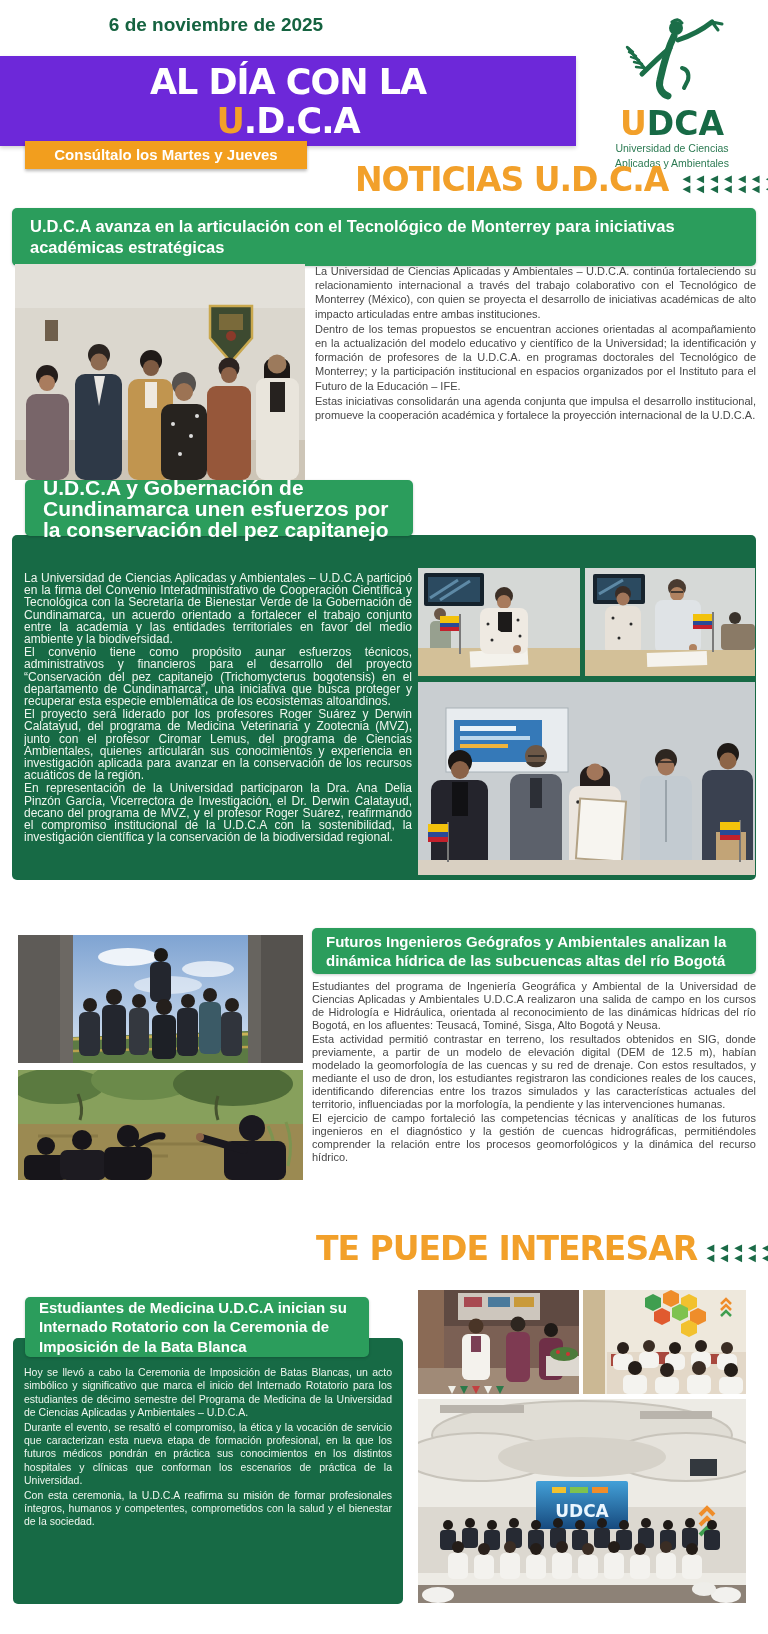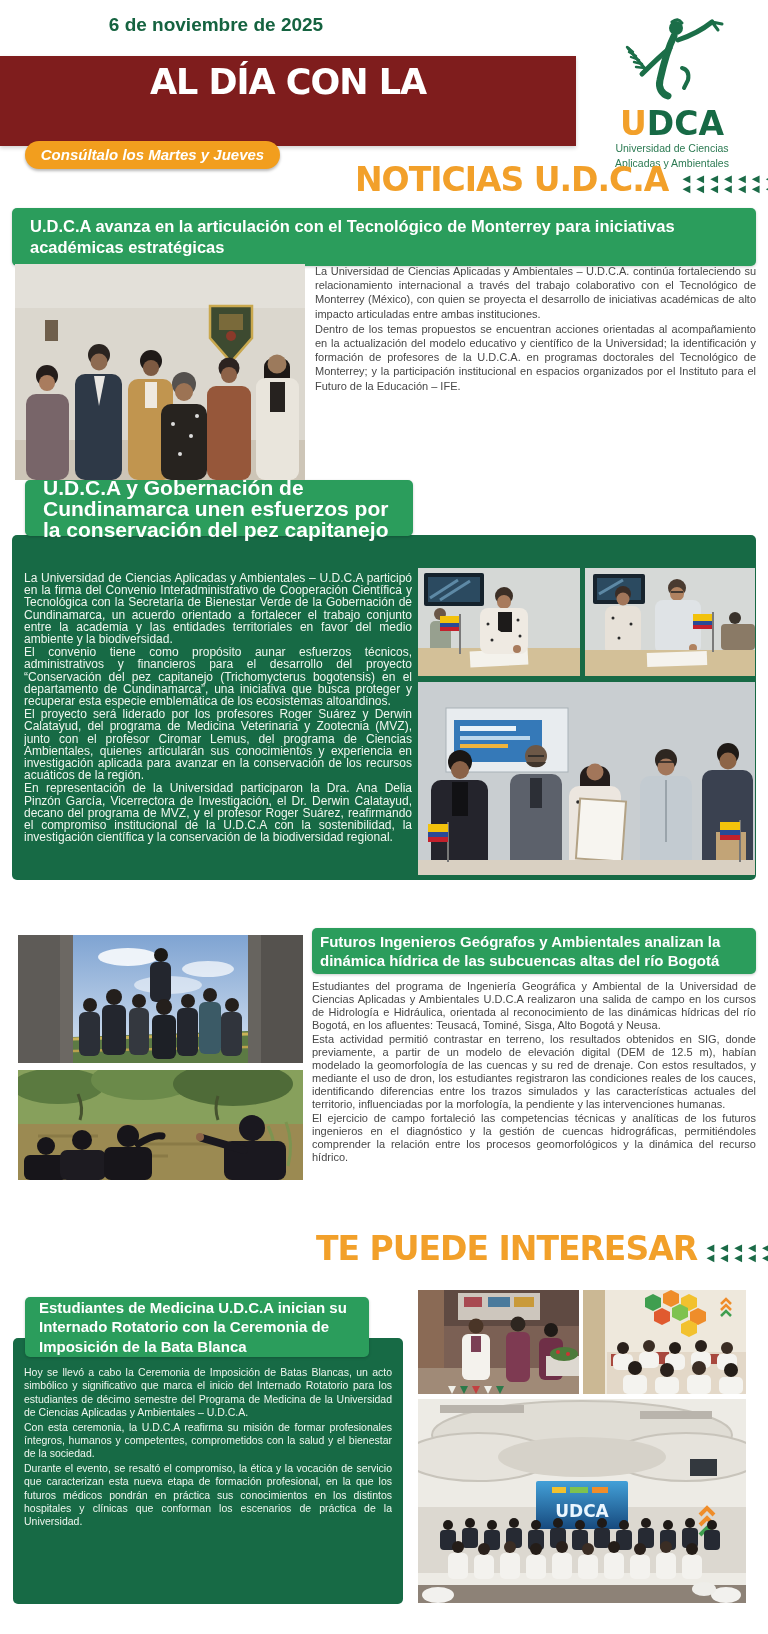--- a/index.html
+++ b/index.html
@@ -2,47 +2,47 @@
 <html><head>
 <meta charset="utf-8">
 <style>
   html,body{margin:0;padding:0;background:#ececea;}
   .page{position:relative;width:768px;height:1634px;margin:0 auto;background:#ffffff;overflow:hidden;
         font-family:"Liberation Sans",sans-serif;}
   .abs{position:absolute;}
 
   
   .date{left:0;top:14px;width:432px;text-align:center;font-size:19px;font-weight:bold;color:#156340;}
-  .masthead{left:0;top:56px;width:576px;height:90px;background:#7f1d1d;color:#ffffff;text-align:center;
+  .masthead{left:0;top:56px;width:576px;height:90px;background:#6d28d9;color:#ffffff;text-align:center;
             font-family:"DejaVu Sans",sans-serif;font-weight:bold;box-shadow:0 2px 4px rgba(0,0,0,.18);}
   .masthead .l1{display:block;margin-top:6px;font-size:35px;line-height:40px;letter-spacing:-1px;}
   .masthead .l2{display:block;font-size:35px;line-height:38px;letter-spacing:-1px;}
   .orange{color:#f2a02a;}
-  .ribbon{left:25px;top:141px;width:255px;height:28px;background:#f29e1e;color:#fff;font-style:italic;
-          font-weight:bold;font-size:15px;line-height:28px;text-align:center;box-shadow:0 2px 3px rgba(0,0,0,.28);border-radius:14px;}
+  .ribbon{left:25px;top:141px;width:282px;height:28px;background:#f29e1e;color:#fff;
+          font-weight:bold;font-size:15px;line-height:28px;text-align:center;box-shadow:0 2px 3px rgba(0,0,0,.28);}
   .logo{left:583px;top:18px;width:178px;text-align:center;}
   .logo-acronym{font-family:"DejaVu Sans",sans-serif;font-weight:bold;font-size:33px;line-height:32px;color:#176a45;}
   .logo-sub{font-size:10.5px;line-height:12.5px;color:#2b7a52;margin-top:2px;}
 
   
   .h-news{font-family:"DejaVu Sans",sans-serif;font-weight:bold;color:#f2a02a;letter-spacing:-1px;white-space:nowrap;}
   .h-noticias{left:355px;top:160px;font-size:33px;}
   .h-interesar{left:316px;top:1229px;font-size:33px;}
   .arrows{color:#1b6b47;font-size:13px;line-height:10px;letter-spacing:1px;white-space:nowrap;}
   .arrows-noticias{left:680px;top:174px;}
   .arrows-interesar{left:704px;top:1243px;}
 
   
   .bar{background:#2b9d5c;border-radius:5px;color:#ffffff;font-weight:bold;display:flex;align-items:center;
        box-shadow:0 1px 3px rgba(0,0,0,.2);z-index:3;}
   .bar .pad{padding:0 18px;}
   .bar1{left:12px;top:208px;width:744px;height:58px;font-size:16.5px;line-height:21px;}
   .bar2{left:25px;top:480px;width:388px;height:56px;font-size:21px;line-height:21px;}
   .bar3{left:312px;top:928px;width:444px;height:46px;font-size:15px;line-height:19px;}
-  .bar3 .pad{padding:0 8px;}
+  .bar3 .pad{padding:0 14px;}
   .bar4{left:25px;top:1297px;width:344px;height:60px;font-size:15px;line-height:19.5px;}
   .bar4 .pad{padding:0 14px;}
   .panel{background:#176a45;border-radius:5px;z-index:1;}
   .panel2{left:12px;top:535px;width:744px;height:345px;}
   .panel4{left:13px;top:1338px;width:390px;height:266px;}
 
   
   .btxt{text-align:justify;z-index:4;overflow:hidden;}
   .btxt p{margin:0 0 1px 0;}
   .a1-body{left:315px;top:264px;width:441px;height:228px;font-size:11px;line-height:14.2px;color:#474747;}
@@ -65,20 +65,21 @@
 </style>
 </head>
 <body>
 
 <div class="page">
 
   <div class="abs date">6 de noviembre de 2025</div>
 
   <div class="abs masthead">
     <span class="l1">AL DÍA CON LA</span>
+    <span class="l2"><span class="orange">U</span><span>.D.C.A</span></span>
   </div>
 
   <div class="abs ribbon">Consúltalo los Martes y Jueves</div>
 
   <div class="abs logo">
     <svg width="120" height="86" viewBox="0 0 120 86">
       <g fill="none" stroke="#1b6e48" stroke-linecap="round">
         <circle cx="64" cy="10" r="7" fill="#1b6e48" stroke="none"></circle>
         <path d="M60,4 q6,-5 10,1" stroke-width="3"></path>
         <path d="M62,18 C56,30 52,44 48,62 C46,70 50,76 56,78" stroke-width="7"></path>
@@ -153,20 +154,21 @@
         <circle cx="262" cy="100" r="9.5" fill="#9c7a5c"></circle>
         <rect x="241" y="114" width="43" height="102" rx="9" fill="#e9e5dc"></rect>
         <rect x="255" y="118" width="15" height="30" fill="#26221f"></rect>
       </g>
     </svg>
   </div>
 
   <div class="abs btxt a1-body">
     <p>La Universidad de Ciencias Aplicadas y Ambientales – U.D.C.A. continúa fortaleciendo su relacionamiento internacional a través del trabajo colaborativo con el Tecnológico de Monterrey (México), con quien se proyecta el desarrollo de iniciativas académicas de alto impacto articuladas entre ambas instituciones.</p>
     <p>Dentro de los temas propuestos se encuentran acciones orientadas al acompañamiento en la actualización del modelo educativo y científico de la Universidad; la identificación y formación de profesores de la U.D.C.A. en programas doctorales del Tecnológico de Monterrey; y la participación institucional en espacios organizados por el Instituto para el Futuro de la Educación – IFE.</p>
+    <p>Estas iniciativas consolidarán una agenda conjunta que impulsa el desarrollo institucional, promueve la cooperación académica y fortalece la proyección internacional de la U.D.C.A.</p>
   </div>
 
   <div class="abs panel panel2"></div>
   <div class="abs bar bar2">
     <div class="pad">U.D.C.A y Gobernación de Cundinamarca unen esfuerzos por la conservación del pez capitanejo</div>
   </div>
 
   <div class="abs btxt a2-body">
     <p>La Universidad de Ciencias Aplicadas y Ambientales – U.D.C.A participó en la firma del Convenio Interadministrativo de Cooperación Científica y Tecnológica con la Secretaría de Bienestar Verde de la Gobernación de Cundinamarca, un acuerdo orientado a fortalecer el trabajo conjunto entre la academia y las entidades territoriales en favor del medio ambiente y la biodiversidad.</p>
     <p>El convenio tiene como propósito aunar esfuerzos técnicos, administrativos y financieros para el desarrollo del proyecto “Conservación del pez capitanejo (Trichomycterus bogotensis) en el departamento de Cundinamarca”, una iniciativa que busca proteger y recuperar esta especie emblemática de los ecosistemas altoandinos.</p>
@@ -372,22 +374,22 @@
     <div>◄◄◄◄◄◄◄</div>
   </div>
 
   <div class="abs panel panel4"></div>
   <div class="abs bar bar4">
     <div class="pad">Estudiantes de Medicina U.D.C.A inician su Internado Rotatorio con la Ceremonia de Imposición de la Bata Blanca</div>
   </div>
 
   <div class="abs btxt a4-body">
     <p>Hoy se llevó a cabo la Ceremonia de Imposición de Batas Blancas, un acto simbólico y significativo que marca el inicio del Internado Rotatorio para los estudiantes de décimo semestre del Programa de Medicina de la Universidad de Ciencias Aplicadas y Ambientales – U.D.C.A.</p>
+    <p>Durante el evento, se resaltó el compromiso, la ética y la vocación de servicio que caracterizan esta nueva etapa de formación profesional, en la que los futuros médicos pondrán en práctica sus conocimientos en los distintos hospitales y clínicas que conforman los escenarios de práctica de la Universidad.</p>
     <p>Con esta ceremonia, la U.D.C.A reafirma su misión de formar profesionales íntegros, humanos y competentes, comprometidos con la salud y el bienestar de la sociedad.</p>
-    <p>Durante el evento, se resaltó el compromiso, la ética y la vocación de servicio que caracterizan esta nueva etapa de formación profesional, en la que los futuros médicos pondrán en práctica sus conocimientos en los distintos hospitales y clínicas que conforman los escenarios de práctica de la Universidad.</p>
   </div>
 
   <div class="abs photo p-a4a">
     <svg viewBox="0 0 161 104" preserveAspectRatio="none">
       <rect width="161" height="104" fill="#7b6054"></rect>
       <rect width="161" height="36" fill="#5f4a42"></rect>
       <rect x="0" y="0" width="26" height="104" fill="#8a6a55"></rect>
       <rect x="40" y="3" width="82" height="27" fill="#cdc6bd"></rect>
       <rect x="46" y="7" width="18" height="10" fill="#a84a52"></rect>
         <rect x="70" y="7" width="22" height="10" fill="#4a7a9c"></rect>

